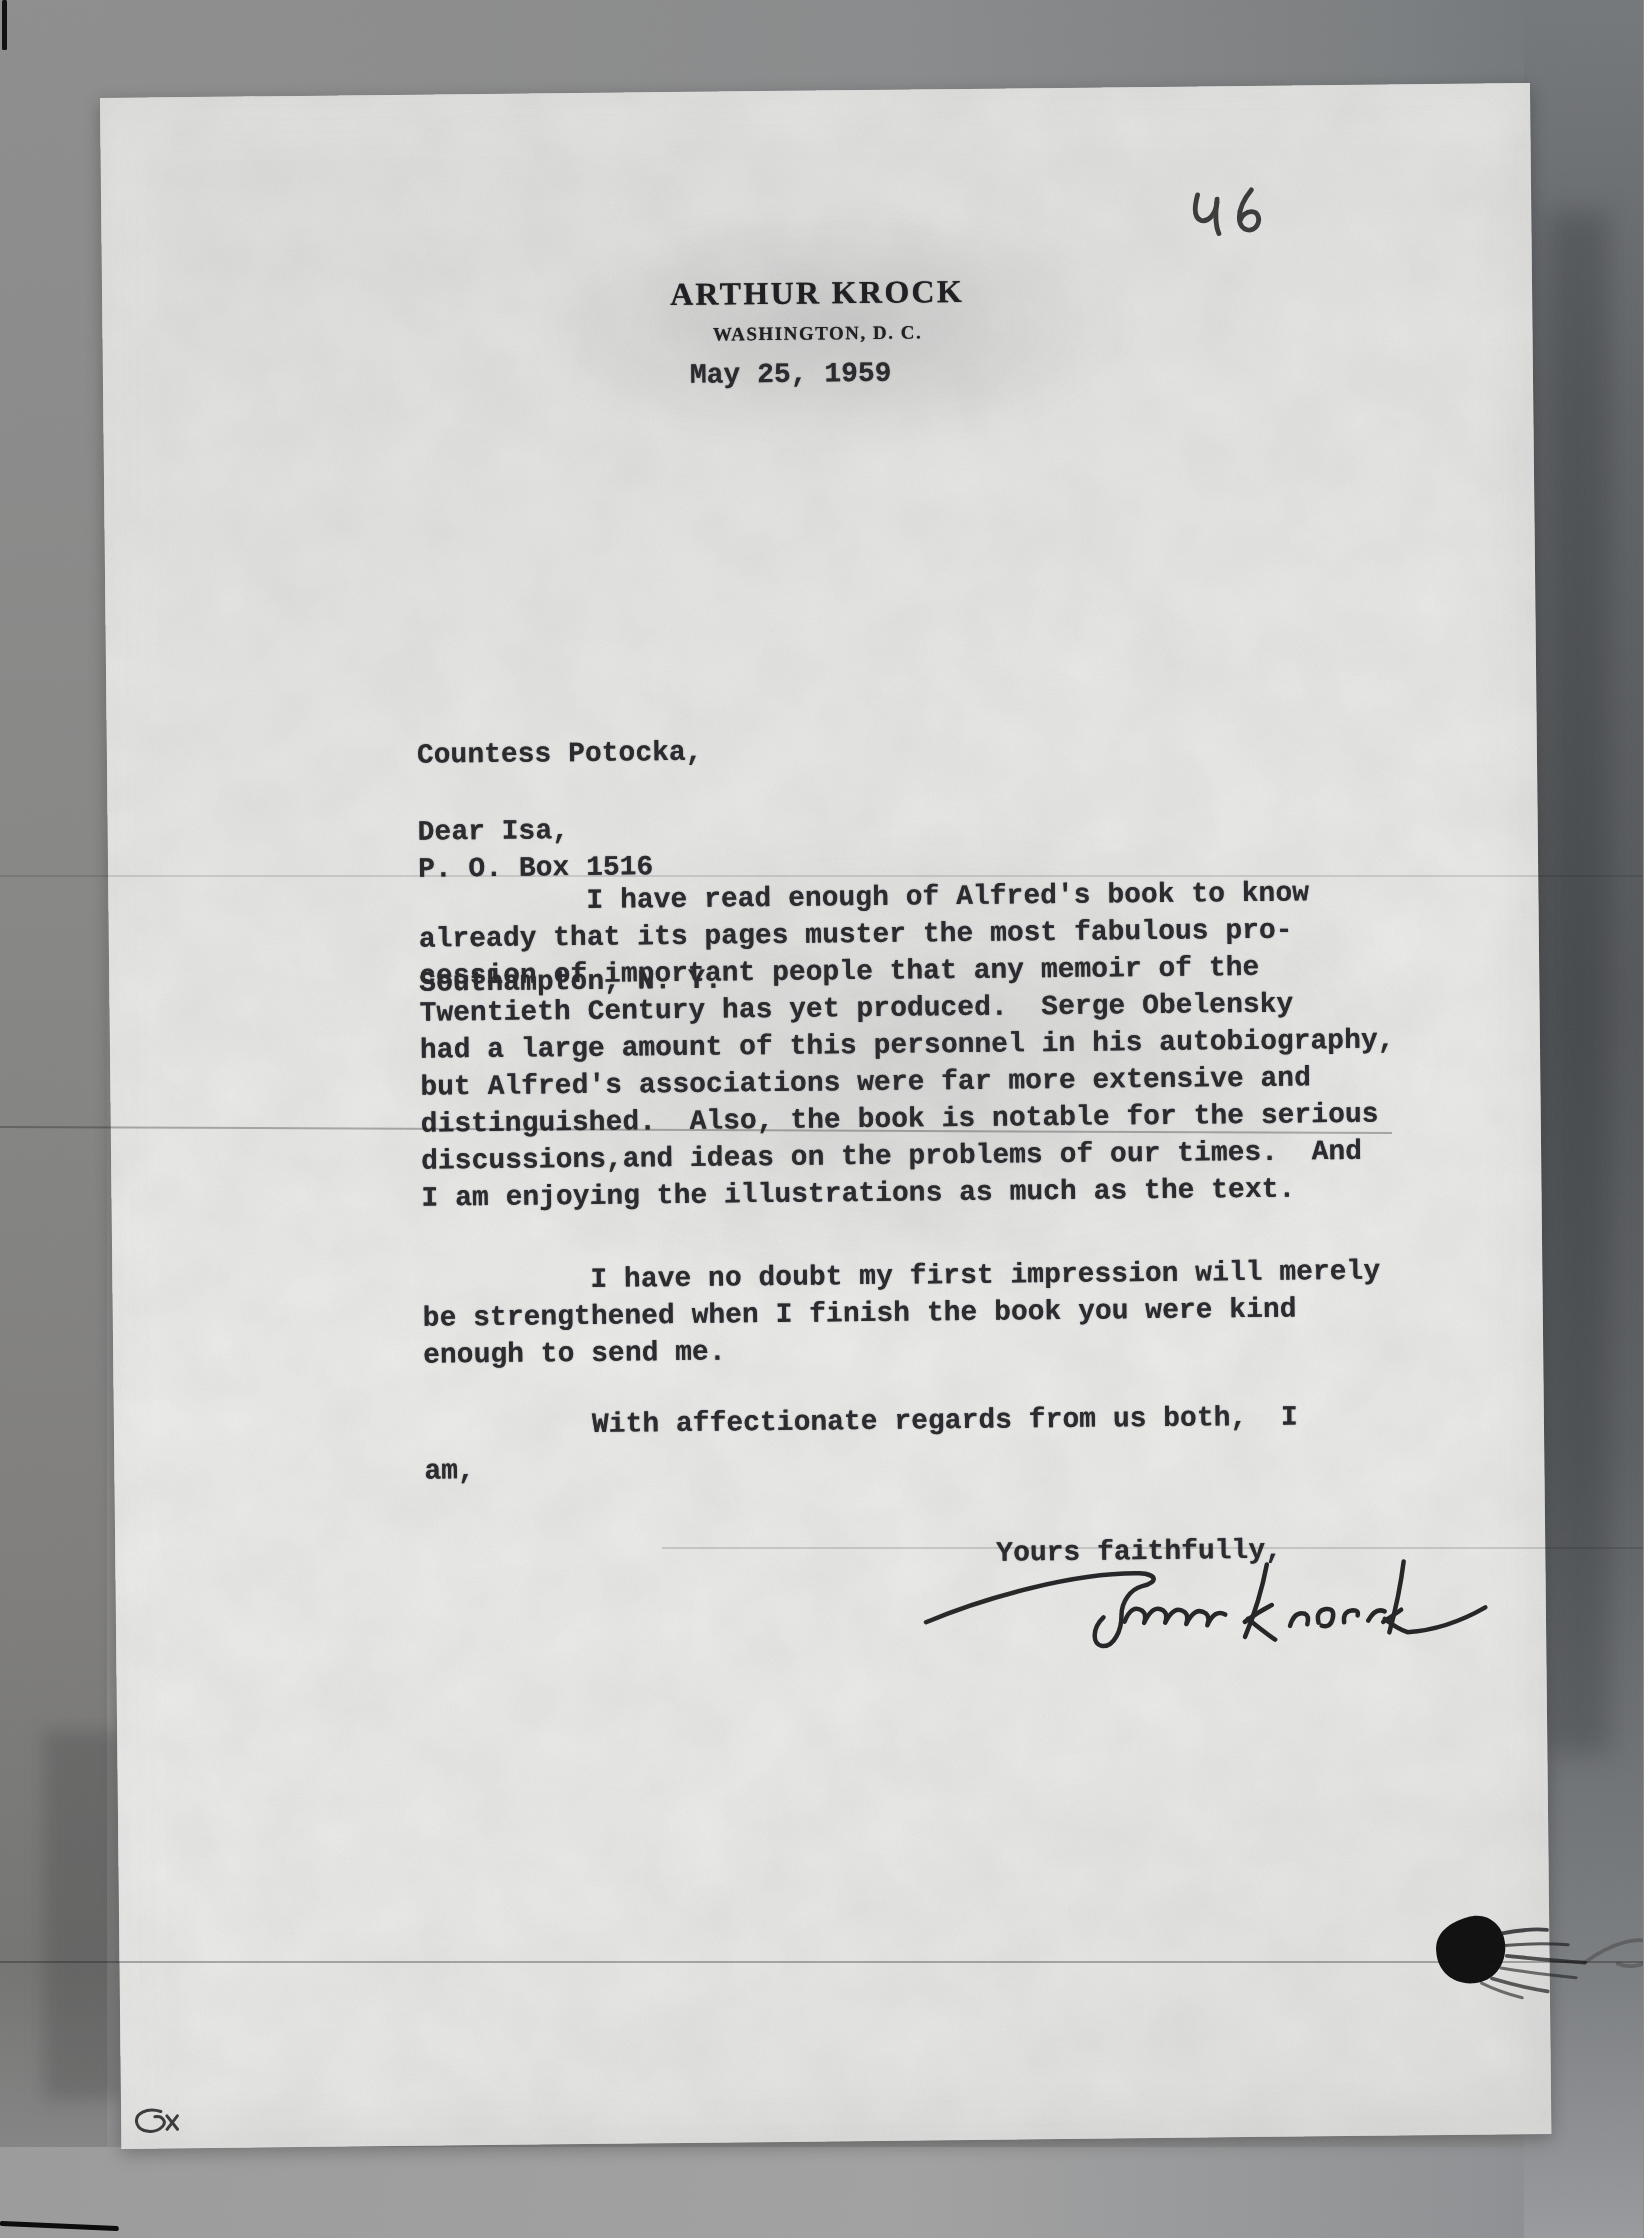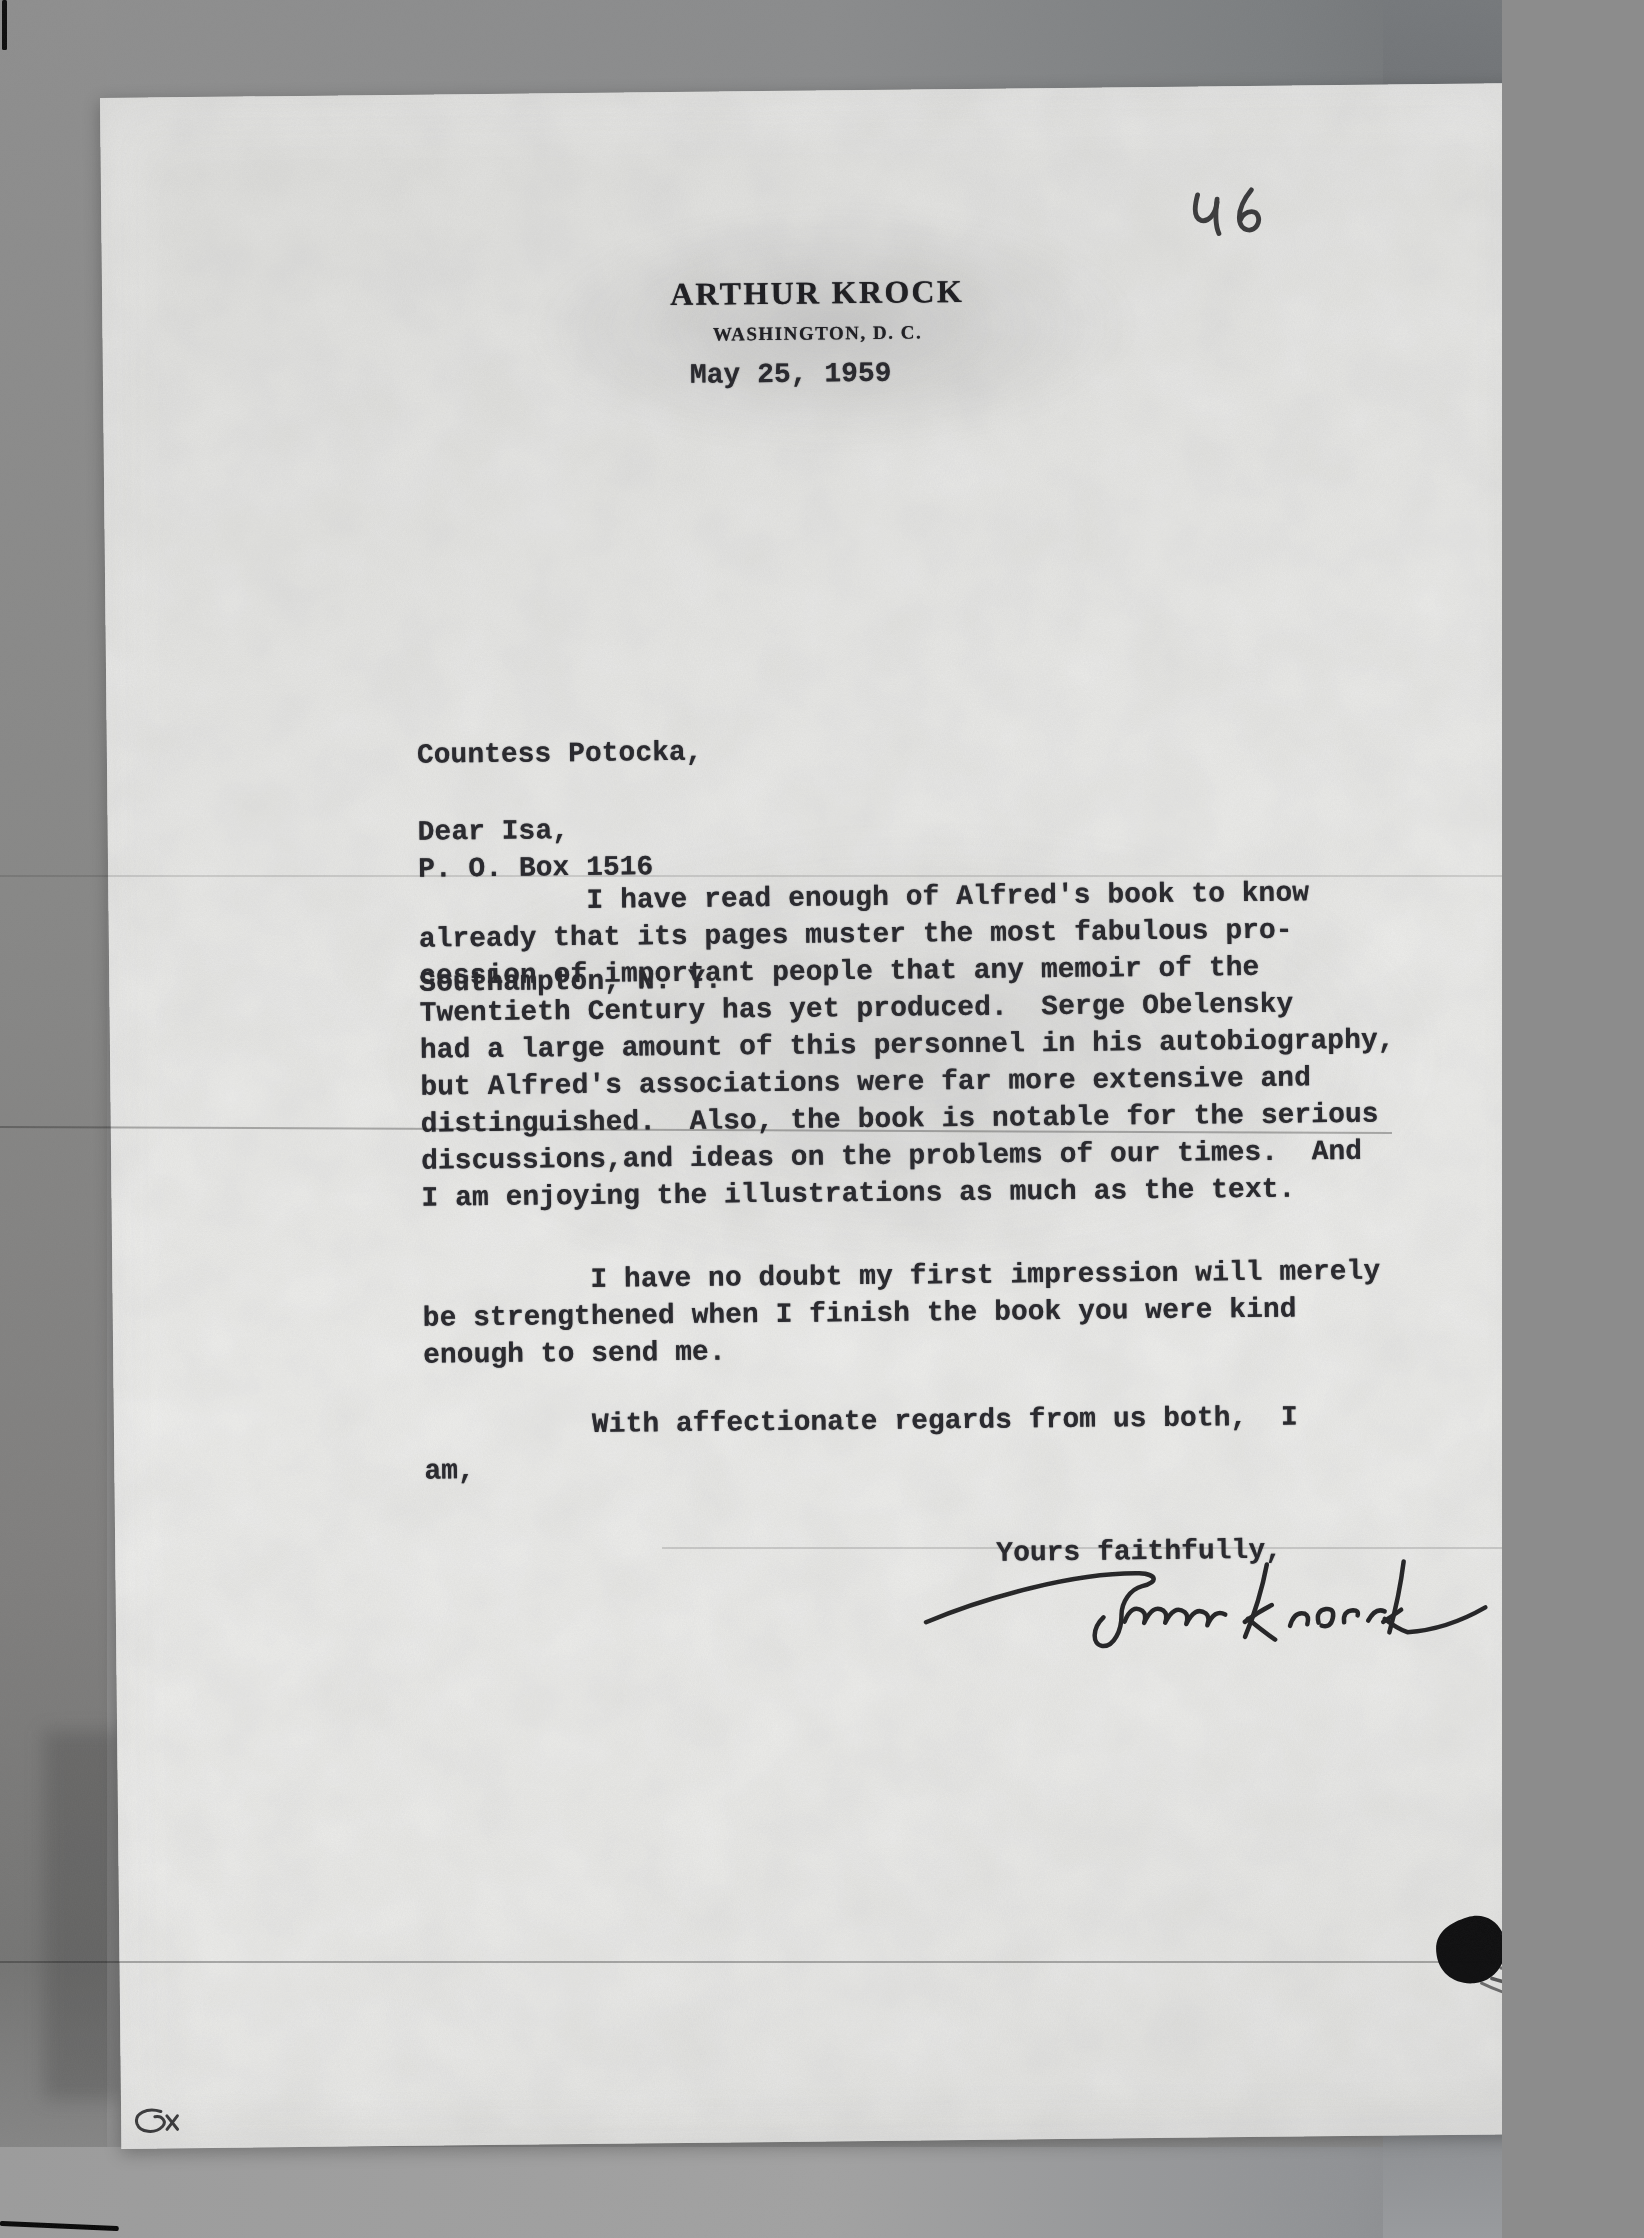--- a/index.html
+++ b/index.html
@@ -1,21 +1,21 @@
 <!DOCTYPE html>
 <html style="font-size:12px"><head>
 <meta charset="utf-8">
 <style>
   html,body{margin:0;padding:0;}
   body{
     width:1645px;height:2239px;overflow:hidden;
     background:#8c8c8c;
     font-family:"Liberation Sans", sans-serif;
   }
-  .scan{position:relative;width:1502px;height:2239px;background:#8c8c8c;overflow:hidden;}
+  .scan{position:relative;width:1643px;height:2239px;background:#8c8c8c;overflow:hidden;}
 
   
   .band{position:absolute;}
   .band-top{left:0;top:0;width:100%;height:114px;
     background:linear-gradient(90deg,#8e8e8e 0%,#8a8b8c 55%,#7b7e80 85%,#6f7275 100%);}
   .band-left{left:0;top:0;width:107px;height:100%;
     background:linear-gradient(180deg,#8e8e8e 0%,#878786 40%,#7f7e7d 70%,#747473 88%,#8d8d8d 100%);}
   .band-bottom{left:0;bottom:0;width:100%;height:92px;
     background:linear-gradient(90deg,#9c9c9c 0%,#a2a2a2 55%,#909295 90%,#87898c 100%);}
   .band-right{right:0;top:0;width:119px;height:100%;

